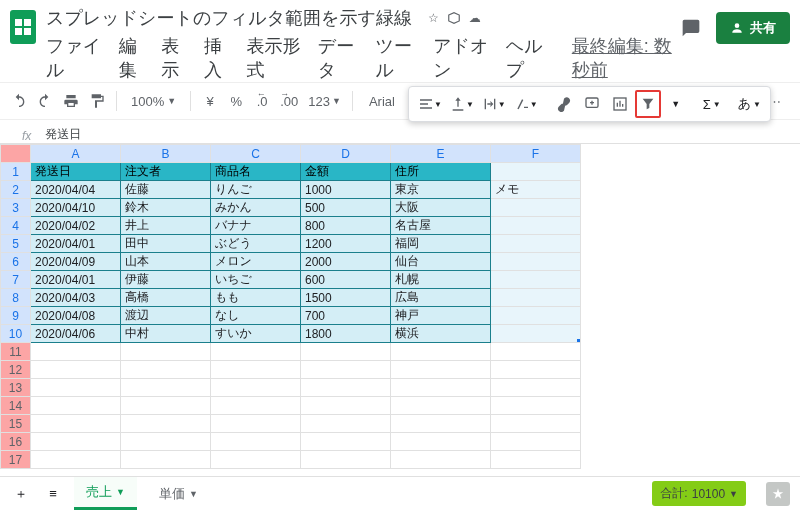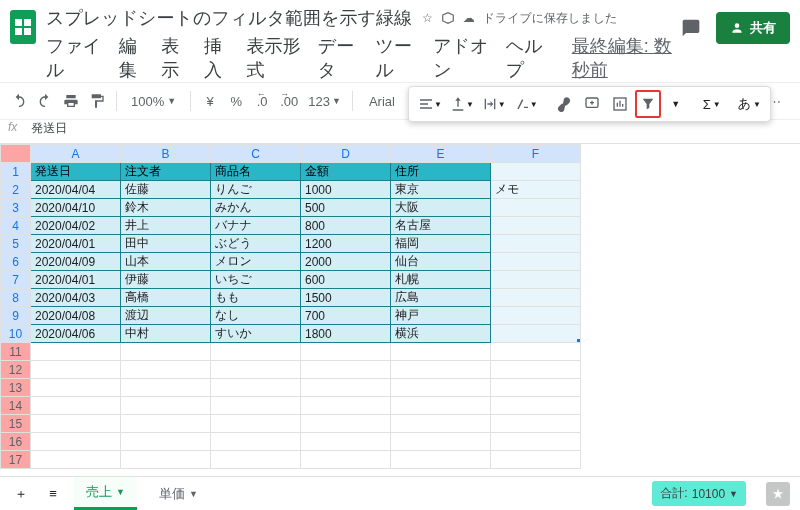--- a/index.html
+++ b/index.html
@@ -4,36 +4,36 @@
 <style>
   * { box-sizing: border-box; }
   body { margin:0; font-family: Arial, sans-serif; font-size:13px; color:#202124; background:#fff; width:800px; height:510px; overflow:hidden; position:relative;}
   .header { display:flex; align-items:flex-start; padding:6px 10px 0 10px; }
   .logo { width:26px; height:34px; background:#0f9d58; border-radius:3px; margin-top:4px; display:flex; align-items:center; justify-content:center;}
   .logo-grid { width:16px; height:16px; background:
     linear-gradient(#fff,#fff), linear-gradient(#fff,#fff), linear-gradient(#fff,#fff), linear-gradient(#fff,#fff);
     background-size: 7px 7px; background-repeat:no-repeat;
     background-position: 0 0, 9px 0, 0 9px, 9px 9px;}
   .title-area { margin-left:10px; flex:1; }
-  .doc-title-row { display:flex; align-items:center; gap:10px; }
+  .doc-title-row { display:flex; align-items:center; gap:16px; }
   .doc-title { font-size:18px; color:#3c4043; }
   .title-icons { color:#5f6368; display:flex; gap:8px; align-items:center; font-size:12px;}
   .menu-row { display:flex; gap:14px; font-size:18px; color:#3c4043; margin-top:4px; }
   .menu-row span { cursor:pointer; }
   .last-edit { text-decoration:underline; color:#5f6368; margin-left:8px;}
   .right-head { display:flex; align-items:center; gap:14px; padding-top:6px;}
   .comment-ic { width:22px; height:22px; display:flex; align-items:center; justify-content:center; color:#5f6368;}
   .share-btn { background:#1a8040; color:#fff; border:none; border-radius:4px; padding:7px 14px; font-size:13px; display:flex; align-items:center; gap:6px; cursor:pointer; font-weight:bold;}
   .toolbar { border-top:1px solid #eee; border-bottom:1px solid #eee; height:38px; display:flex; align-items:center; padding:0 8px; gap:4px; color:#5f6368; font-size:13px; position:relative;}
   .toolbar .sep { width:1px; height:20px; background:#e0e0e0; margin:0 4px;}
   .tb-btn { min-width:22px; height:26px; display:flex; align-items:center; justify-content:center; cursor:pointer; padding:0 3px; border-radius:3px;}
   .zoom { padding:0 6px;}
   .font-sel { padding:0 18px 0 8px; min-width:90px;}
   .size-sel { padding:0 12px;}
-  .fx-row { display:flex; align-items:flex-start; height:24px; border-bottom:1px solid #e0e0e0; padding-left:8px; color:#9aa0a6; font-size:12px;}
+  .fx-row { display:flex; align-items:flex-end; height:24px; border-bottom:1px solid #e0e0e0; padding-left:22px; color:#9aa0a6; font-size:12px;}
   .fx-row .fx { font-style:italic; margin-right:14px;}
   .fx-row .cell-val { color:#3c4043; }
   .float-toolbar { position:absolute; top:86px; left:408px; background:#fff; border:1px solid #dadce0; border-radius:4px; box-shadow:0 2px 6px rgba(0,0,0,0.2); height:36px; display:flex; align-items:center; padding:0 6px; gap:2px; z-index:10;}
   .float-toolbar .tb-btn { min-width:26px; height:28px;}
   .float-toolbar .sep { margin:0 3px;}
   .filter-hl { border:2px solid #e53935; border-radius:2px;}
   .grid-wrap { position:relative; height:350px; overflow:auto;}
   table.sheet { border-collapse:collapse; table-layout:fixed; }
   table.sheet th, table.sheet td { border:1px solid #e0e0e0; height:18px; font-size:12px; padding:0 4px; text-align:left; white-space:nowrap; overflow:hidden;}
   table.sheet th { background:#fca5a5; color:#5f6368; font-weight:normal; text-align:center;}
@@ -44,21 +44,21 @@
   .num { text-align:center;}
   .sel-th { background:#d2e3fc !important; color:#1a73e8 !important;}
   .extra { background:#e8f5fb; }
   .selhandle { position:relative;}
   .selhandle::after { content:""; position:absolute; right:-3px; bottom:-3px; width:6px; height:6px; background:#1a73e8;}
   .scrollbar-h { height:10px; background:#f1f1f1; margin:4px 60px 0 40px; border-radius:5px; position:relative;}
   .scrollbar-h .thumb { position:absolute; left:0; top:0; height:10px; width:230px; background:#cdcdcd; border-radius:5px;}
   .sheet-tabs { position:absolute; bottom:0; left:0; right:0; height:34px; border-top:1px solid #e0e0e0; display:flex; align-items:center; padding:0 10px; gap:10px; background:#fff;}
   .sheet-tabs .tab { padding:6px 12px; font-size:13px; color:#5f6368; display:flex; align-items:center; gap:4px; cursor:pointer; border-radius:0;}
   .sheet-tabs .tab.active { color:#0f9d58; border-bottom:3px solid #0f9d58; background:#f7fdf9; font-weight:500;}
-  .sum-box { margin-left:auto; font-size:12px; color:#3c4043; background:#5eead4; padding:4px 8px; border-radius:3px; display:flex; align-items:center; gap:4px;}
+  .sum-box { margin-left:auto; font-size:12px; color:#3c4043; background:#84cc16; padding:4px 8px; border-radius:3px; display:flex; align-items:center; gap:4px;}
   .explore { width:24px; height:24px; background:#c4c7c5; border-radius:3px; margin-left:10px; display:flex; align-items:center; justify-content:center;}
   svg { display:block; }
 </style>
 </head>
 <body>
 
 <div class="header">
   <div class="logo">
       <div class="logo-grid"></div>
     </div>
@@ -66,21 +66,20 @@
     <div class="doc-title-row">
       <span class="doc-title">スプレッドシートのフィルタ範囲を示す緑線</span>
       <span class="title-icons">
         <span>☆</span>
         <span>
             <svg width="14" height="14" viewBox="0 0 24 24" fill="none" stroke="#5f6368" stroke-width="2">
               <path d="M3 7l9-4 9 4v10l-9 4-9-4z"></path>
             </svg>
           </span>
         <span>☁</span>
-        <span>ドライブに保存しました</span>
       </span>
     </div>
     <div class="menu-row" id="menu-row">
         <span>ファイル</span>
         <span>編集</span>
         <span>表示</span>
         <span>挿入</span>
         <span>表示形式</span>
         <span>データ</span>
         <span>ツール</span>

